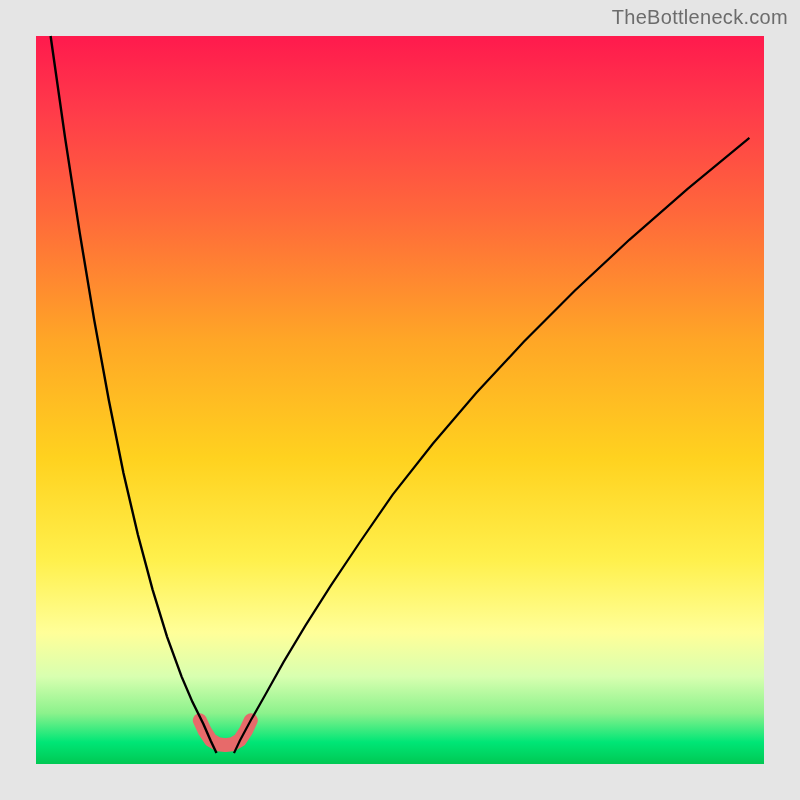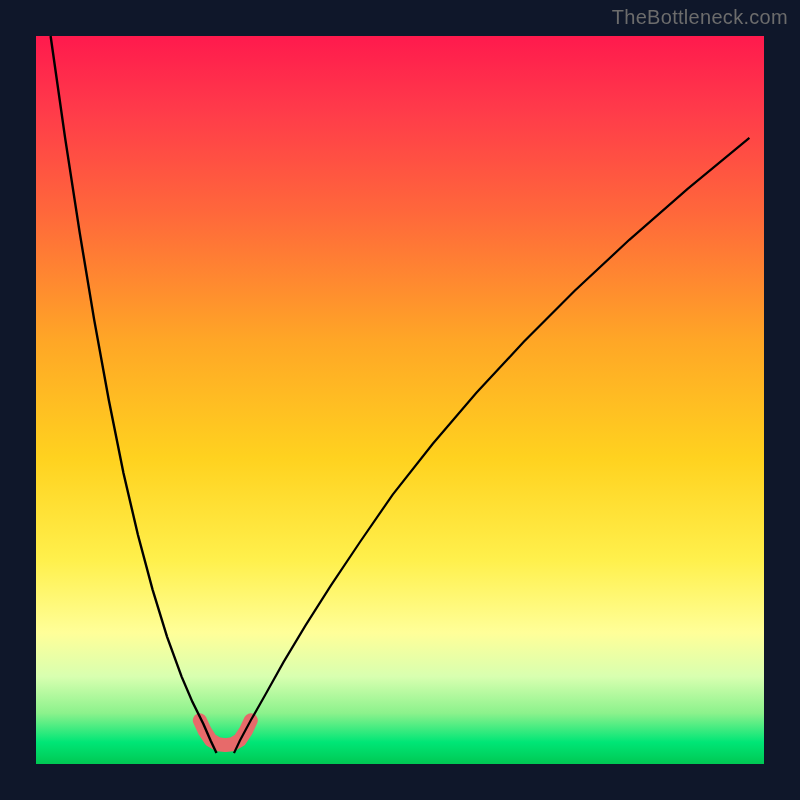--- a/index.html
+++ b/index.html
@@ -10,21 +10,21 @@
     background: #000;
     overflow: hidden;
     font-family: Arial, Helvetica, sans-serif;
   }
   .frame {
     position: absolute;
     left: 0;
     top: 0;
     width: 800px;
     height: 800px;
-    background: #0f172a;
+    background: #e5e5e5;
   }
   .plot {
     position: absolute;
     left: 36px;
     top: 36px;
     width: 728px;
     height: 728px;
     background: linear-gradient(to bottom,
       #ff1a4d 0%,
       #ff3a4a 10%,

